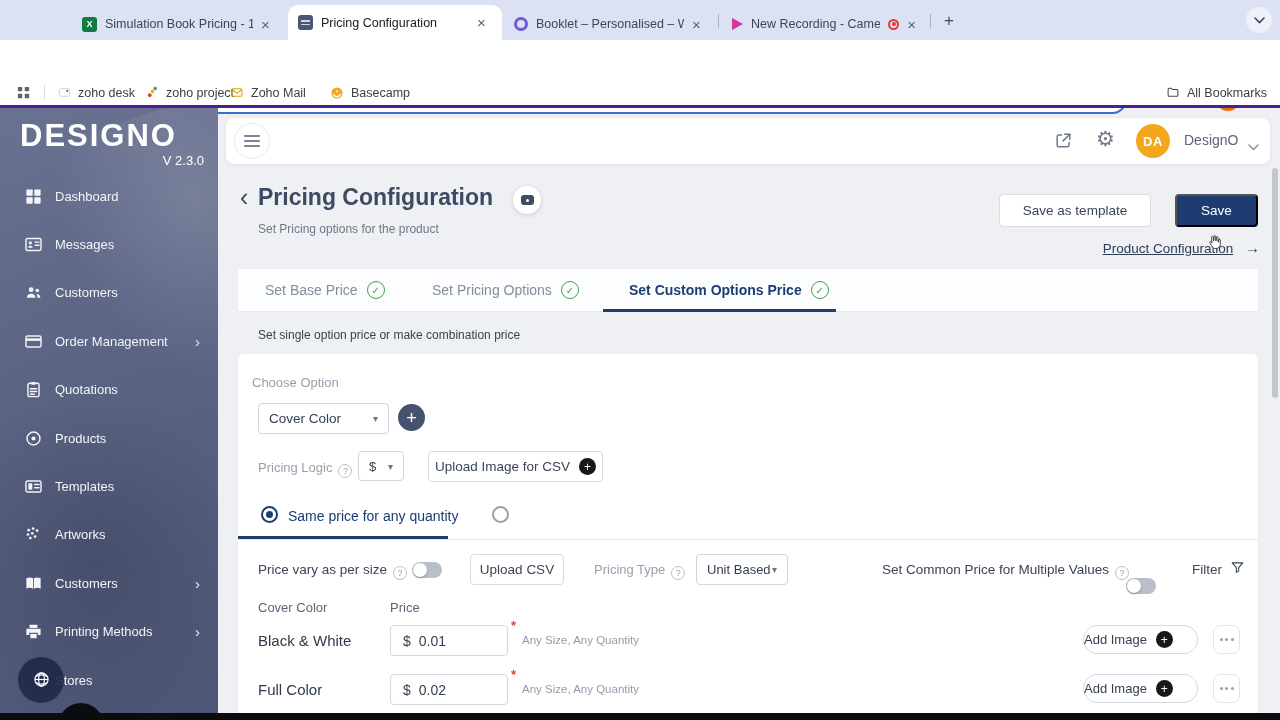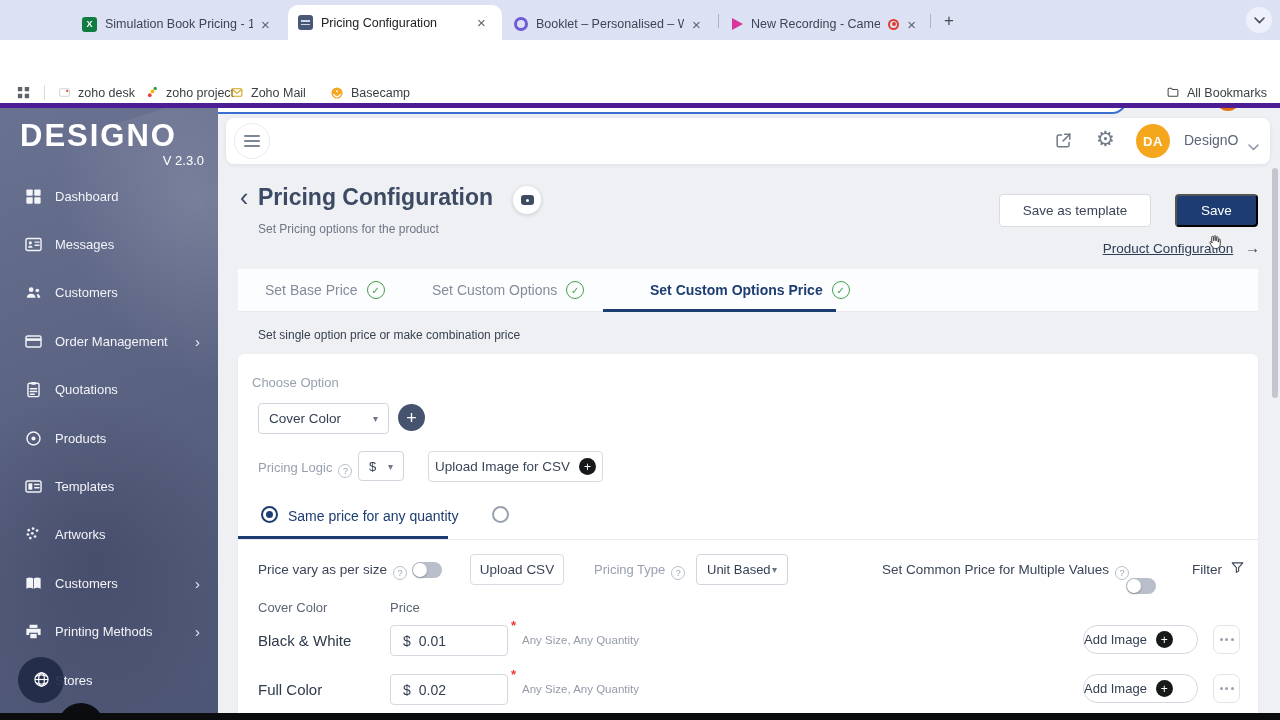--- a/index.html
+++ b/index.html
@@ -26,21 +26,21 @@
   .newtab { position:absolute; left:936px; top:8px; width:26px; height:26px; display:flex; align-items:center; justify-content:center; font-size:17px; color:#474b54; }
   .winchev { position:absolute; left:1246px; top:7px; width:26px; height:26px; background:#eef1fb; border-radius:50%; display:flex; align-items:center; justify-content:center; }
 
   .toolbar { left:0; top:40px; width:1280px; height:38px; background:#fff; }
   .navglyph { position:absolute; top:47px; font-size:19px; line-height:22px; color:#5f6368; }
   .urlbar { position:absolute; left:108px; top:45px; width:1019px; height:29px; background:#fff; border:2px solid #3b6fd1; border-radius:15px; display:flex; align-items:center; padding:0 12px; gap:10px; }
   .urltext { font-size:13.5px; color:#202124; flex:1; white-space:nowrap; overflow:hidden; }
   .avatar-sm { position:absolute; left:1216px; top:47px; width:24px; height:24px; border-radius:50%; background:#e8710a; color:#fff; font-size:12px; font-weight:bold; display:flex; align-items:center; justify-content:center; }
   .vsep { position:absolute; width:1px; background:#dadce0; }
 
-  .bookmarks { left:0; top:78px; width:1280px; height:30px; background:#fff; border-bottom:5px solid #4c1d95; }
+  .bookmarks { left:0; top:78px; width:1280px; height:30px; background:#fff; border-bottom:3px solid #4c1d95; }
   .bk { position:absolute; top:0; height:29px; display:flex; align-items:center; gap:7px; font-size:12.5px; color:#3c4043; }
 
   
   .sidebar { left:0; top:108px; width:218px; height:612px; background:linear-gradient(160deg,#6a7292 0%,#5b6383 45%,#4d5574 100%); overflow:hidden; }
   .sidebar::before { content:""; position:absolute; left:60px; top:0; width:260px; height:320px; background:radial-gradient(ellipse at 60% 30%, rgba(255,255,255,.14), transparent 60%); transform:rotate(-18deg); }
   .sidebar::after { content:""; position:absolute; left:-40px; top:300px; width:300px; height:340px; background:radial-gradient(ellipse at 45% 45%, rgba(30,35,60,.25), transparent 65%); }
   .logo { position:absolute; left:20px; top:10px; color:#fff; font-size:31px; font-weight:800; letter-spacing:2px; z-index:2; }
   .version { position:absolute; left:118px; top:45px; width:86px; text-align:right; color:#fff; font-size:13px; z-index:2; }
   .nav { position:absolute; left:0; top:64px; width:218px; z-index:2; }
   .nav-item { position:relative; height:48.4px; display:flex; align-items:center; padding-left:24px; gap:12px; color:#f2f4f8; font-size:13px; }
@@ -391,24 +391,24 @@
       </svg>
   </span>
   <div class="abs scrollthumb"></div>
 
   <div class="abs stepsbar">
     <div class="step" style="left:27px;">
       <span>Set Base Price</span>
       <span class="chk">✓</span>
     </div>
     <div class="step" style="left:194px;">
-      <span>Set Custom Options</span>
+      <span>Set Pricing Options</span>
       <span class="chk">✓</span>
     </div>
-    <div class="step active" style="left:412px;justify-content:flex-end;">
+    <div class="step active" style="left:391px;justify-content:flex-end;">
       <span>Set Custom Options Price</span>
       <span class="chk">✓</span>
     </div>
   </div>
   <div class="abs stepline"></div>
 
   <div class="abs desc">Set single option price or make combination price</div>
 
   <div class="abs card"></div>
 

